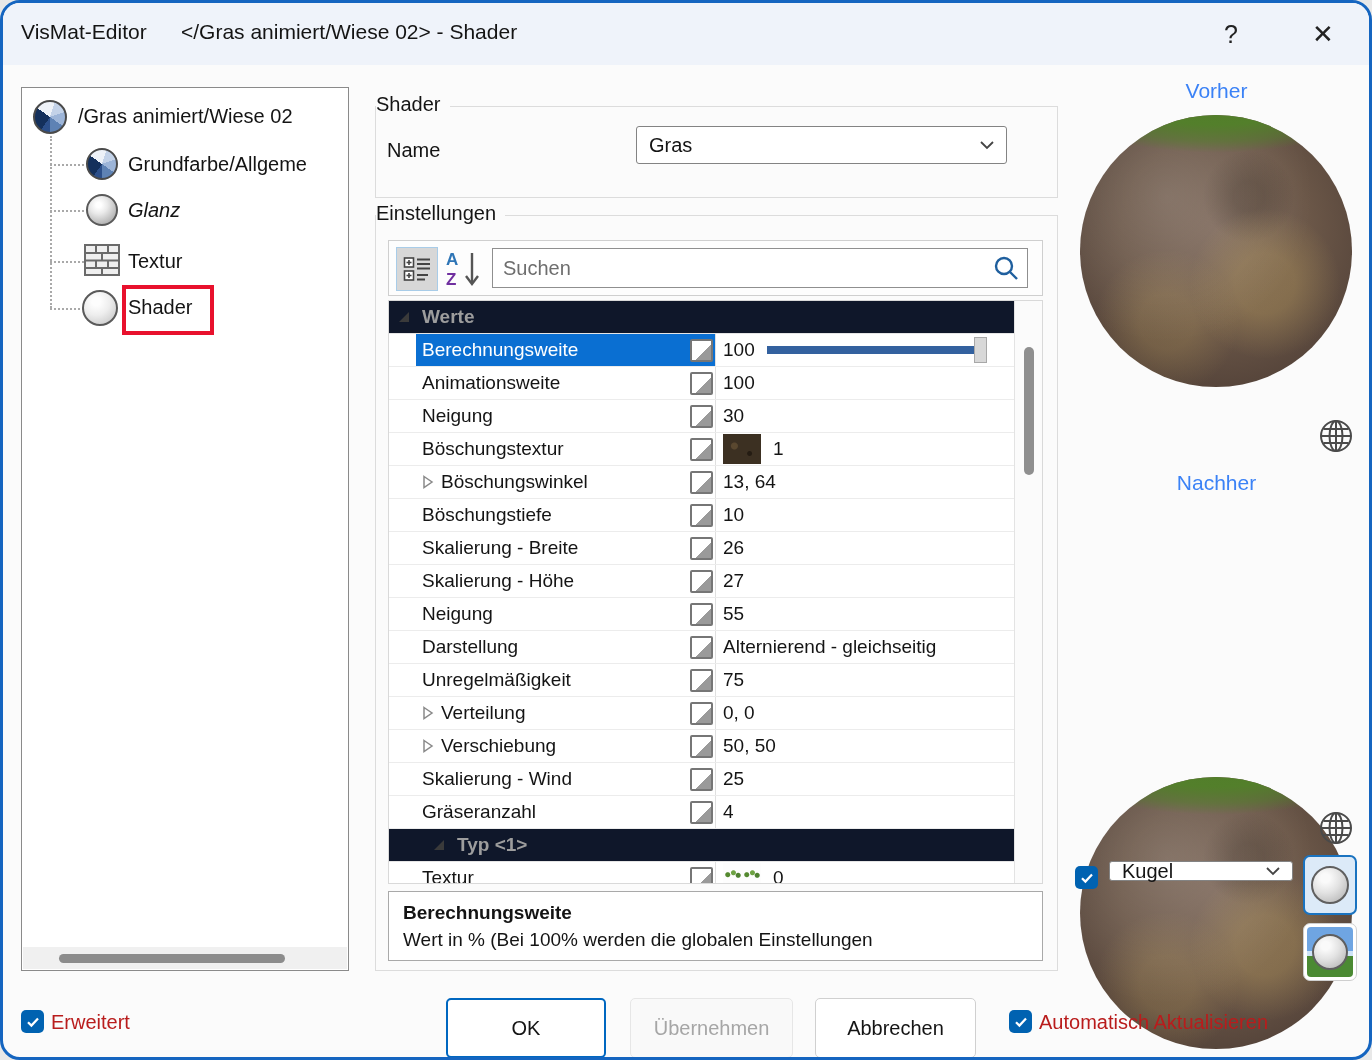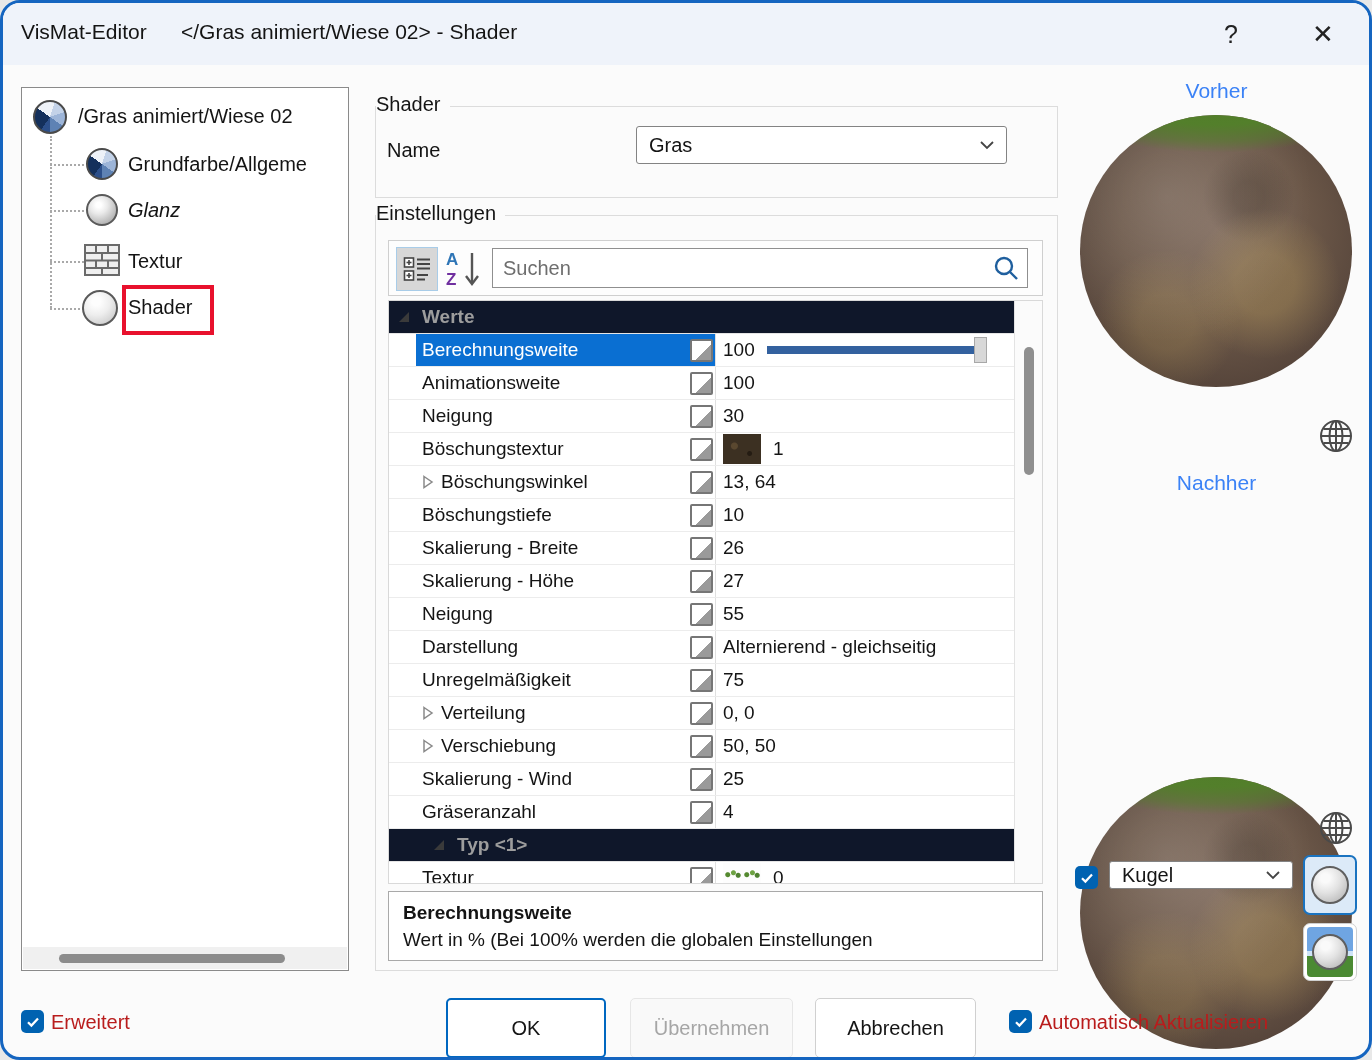--- a/index.html
+++ b/index.html
@@ -447,21 +447,21 @@
     <line x1="6.5" y1="12" x2="31.5" y2="12" stroke="#4a4a4a" stroke-width="2"></line>
     <line x1="6.5" y1="26" x2="31.5" y2="26" stroke="#4a4a4a" stroke-width="2"></line>
     <line x1="19" y1="4" x2="19" y2="34" stroke="#4a4a4a" stroke-width="2"></line>
   </svg>
 
   <div class="abs checkbox" style="left:1072px;top:863px;">
     <svg width="14" height="12" viewBox="0 0 14 12">
         <path d="M2 6.2 L5.4 9.6 L12 2.4" fill="none" stroke="#fff" stroke-width="2.2"></path>
       </svg>
   </div>
-  <div class="abs combo" style="left:1106px;top:858px;width:184px;height:28px;">
+  <div class="abs combo" style="left:1106px;top:858px;width:184px;height:20px;">
     <span class="cval">Kugel</span>
     <svg width="14" height="9" viewBox="0 0 14 9">
         <path d="M1 1 L7 7 L13 1" fill="none" stroke="#444" stroke-width="1.8"></path>
       </svg>
   </div>
   <div class="abs" id="shape-btn-sphere">
     <div class="mini-sphere" style="width:38px;height:38px;"></div>
   </div>
   <div class="abs" id="shape-btn-scene">
     <div id="scene-bg">

